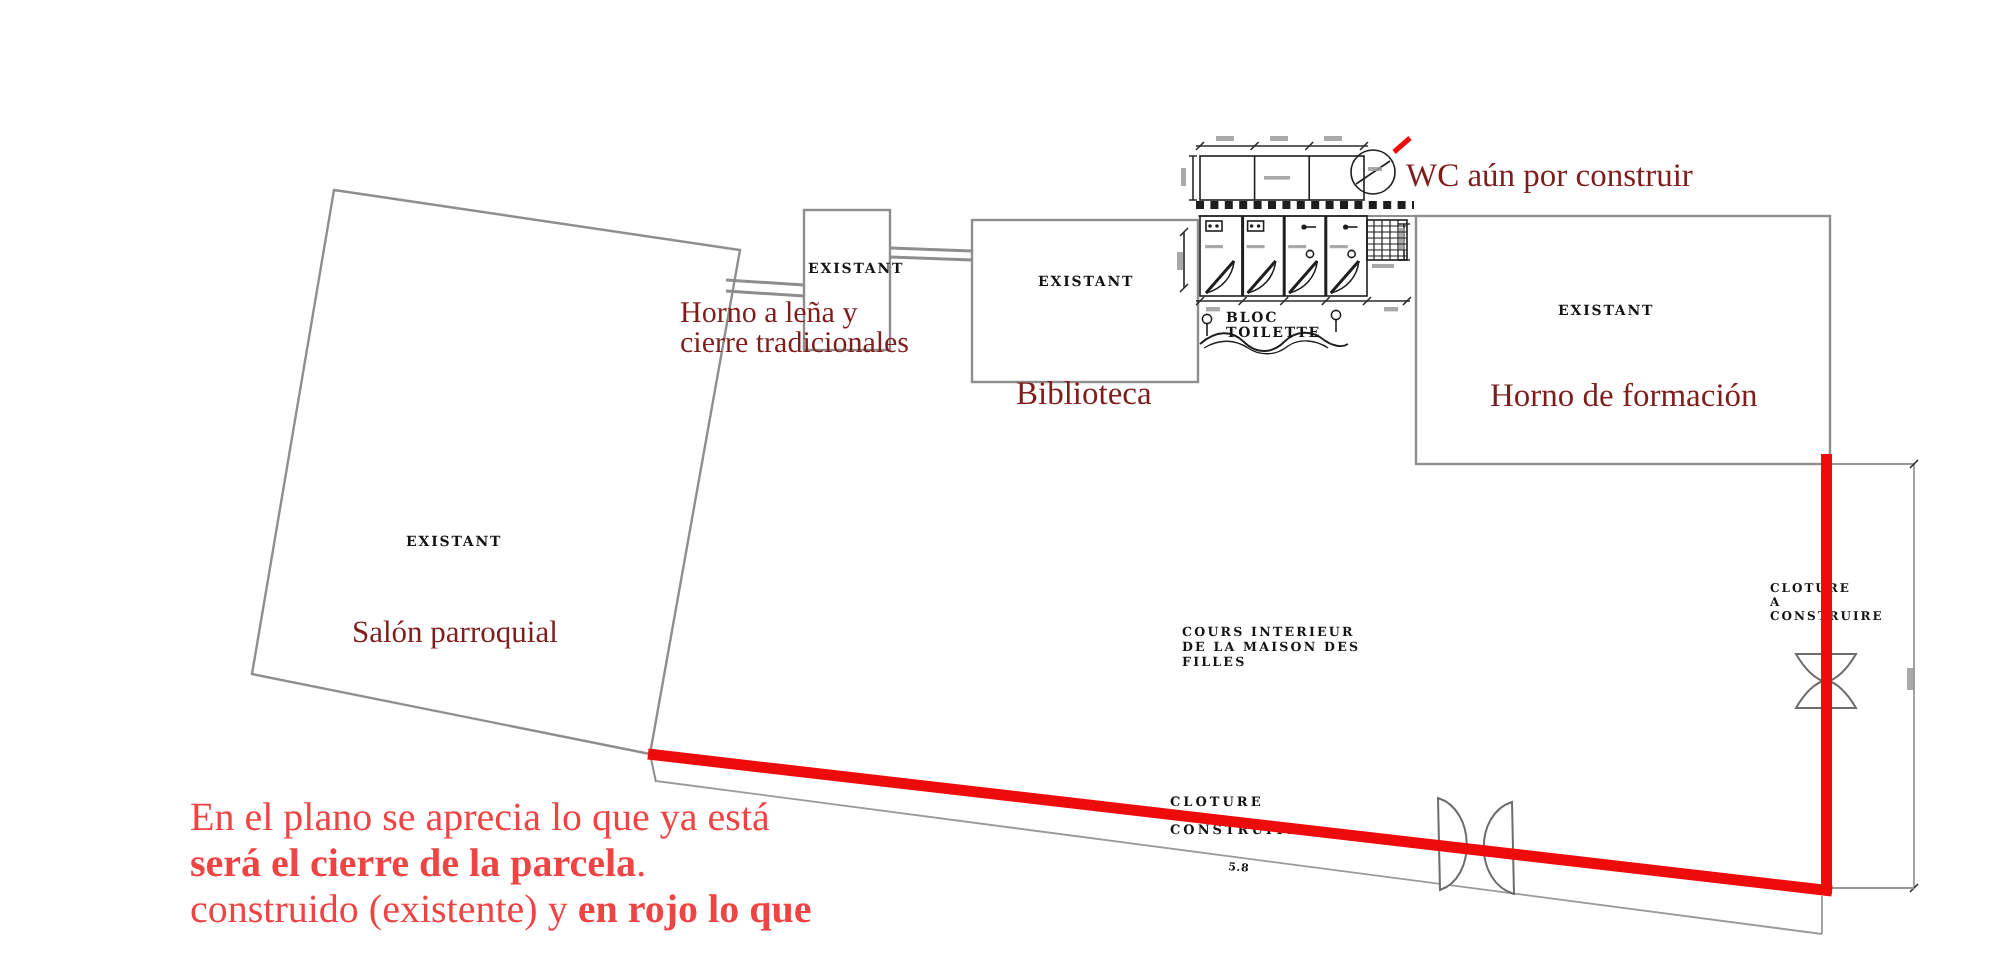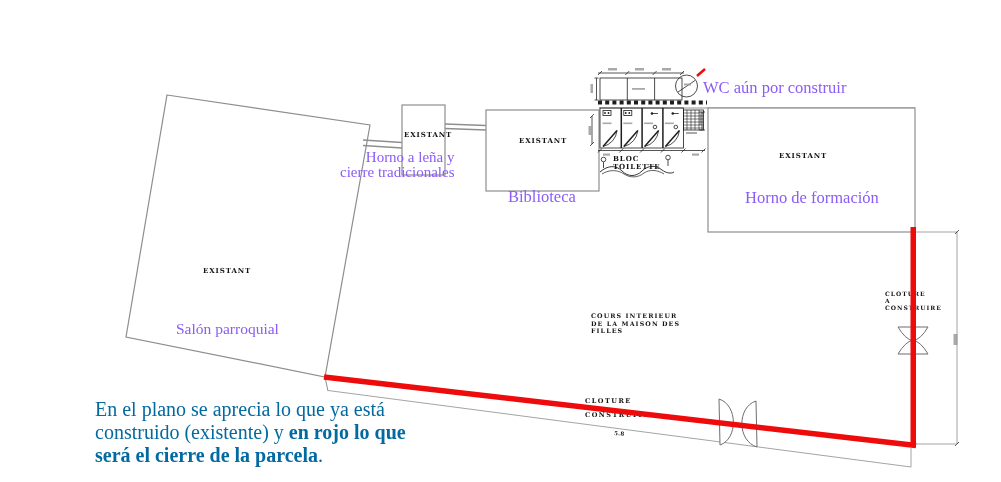--- a/index.html
+++ b/index.html
@@ -1,26 +1,26 @@
 <!DOCTYPE html>
 <html style="--red: #ee0b0b; --gray: #8e8e8e; --black: #1e1e1e;"><head>
 <meta charset="utf-8">
 <style>
   :root{ --red:#ee0b0b; --gray:#8e8e8e; --black:#1e1e1e; }
   html,body{margin:0;padding:0;background:#fff;}
   .stage{position:relative;width:1001px;height:482px;background:#fff;overflow:hidden;
          font-family:"Liberation Serif", serif;}
   .stage svg{position:absolute;left:0;top:0;}
-  .ann{position:absolute;color:#8b5cf6;white-space:nowrap;}
+  .ann{position:absolute;color:#7f1d1d;white-space:nowrap;}
   .ann-wc{left:703px;top:78px;font-size:16.5px;}
-  .ann-horno{left:340px;top:150px;font-size:15px;line-height:15px;text-align:right;}
+  .ann-horno{left:340px;top:150px;font-size:15px;line-height:15px;}
   .ann-bib{left:508px;top:163px;font-size:16.5px;margin-top:24px;}
-  .ann-salon{left:176px;top:308px;font-size:15.5px;margin-top:12px;}
+  .ann-salon{left:176px;top:308px;font-size:15.5px;}
   .ann-sala{left:745px;top:188px;font-size:16.5px;}
-  .caption{position:absolute;left:95px;top:398px;font-size:20px;line-height:23px;color:#0369a1;}
+  .caption{position:absolute;left:95px;top:398px;font-size:20px;line-height:23px;color:#ef4444;}
   .caption b{font-weight:bold;}
   
   .ol{fill:#fff;stroke:var(--gray);stroke-width:1.2;}
   .ln{stroke:var(--gray);stroke-width:1;fill:none;}
   .thin{stroke:#9a9a9a;stroke-width:0.9;fill:none;}
   .blk{stroke:var(--black);stroke-width:0.8;fill:none;}
   .blk2{stroke:var(--black);stroke-width:1.5;fill:none;}
   .blkf{fill:var(--black);stroke:none;}
   .tick{stroke:#2a2a2a;stroke-width:0.8;fill:none;}
   .blob{fill:#9a9a9a;opacity:0.85;}
@@ -229,17 +229,17 @@
     <div>Horno a leña y</div>
     <div>cierre tradicionales</div>
   </div>
 
   <div class="ann ann-bib">Biblioteca</div>
   <div class="ann ann-salon">Salón  parroquial</div>
   <div class="ann ann-sala">Horno de formación</div>
 
   <div class="caption">
     <div><span>En el plano se aprecia lo que ya está</span></div>
+    <div><b>será el cierre de la parcela</b><span>.</span></div>
     <div><span>construido (existente) y </span><b>en rojo lo que</b></div>
-    <div><b>será el cierre de la parcela</b><span>.</span></div>
   </div>
 
 </div>
 
 </body></html>

